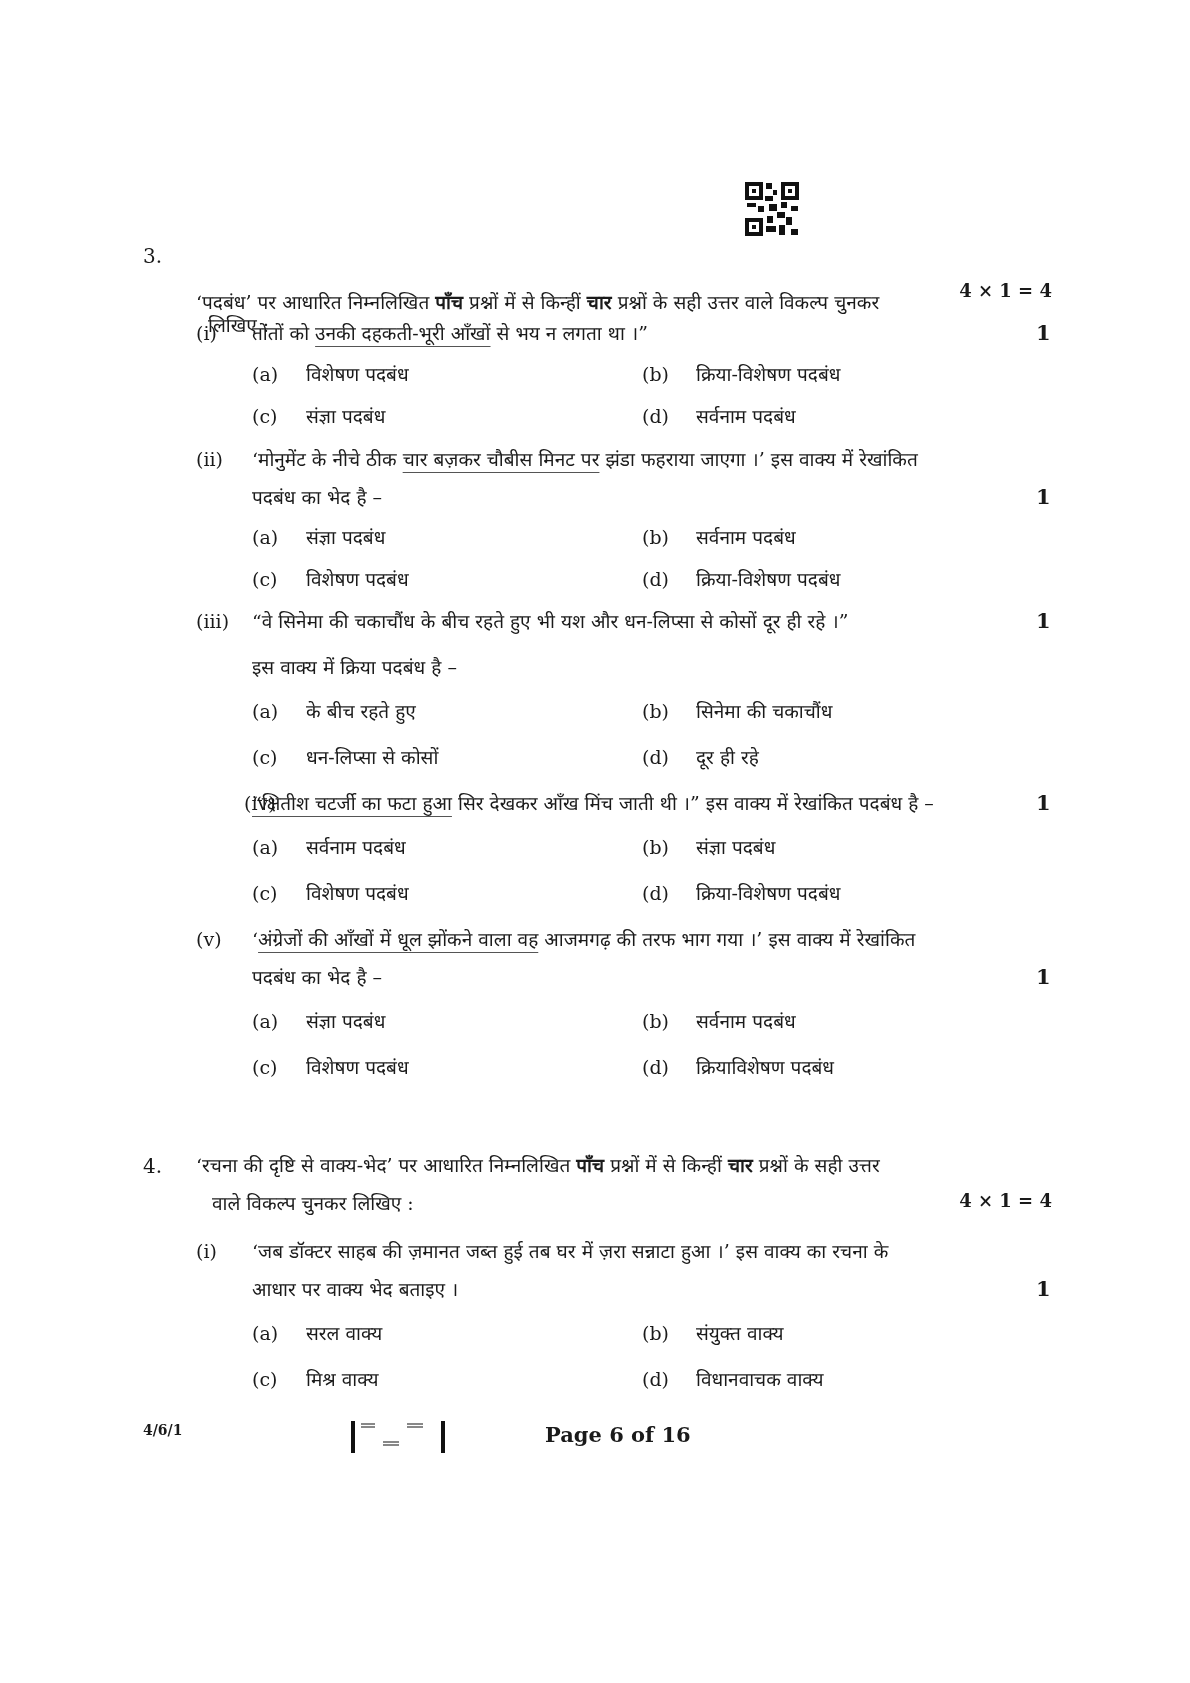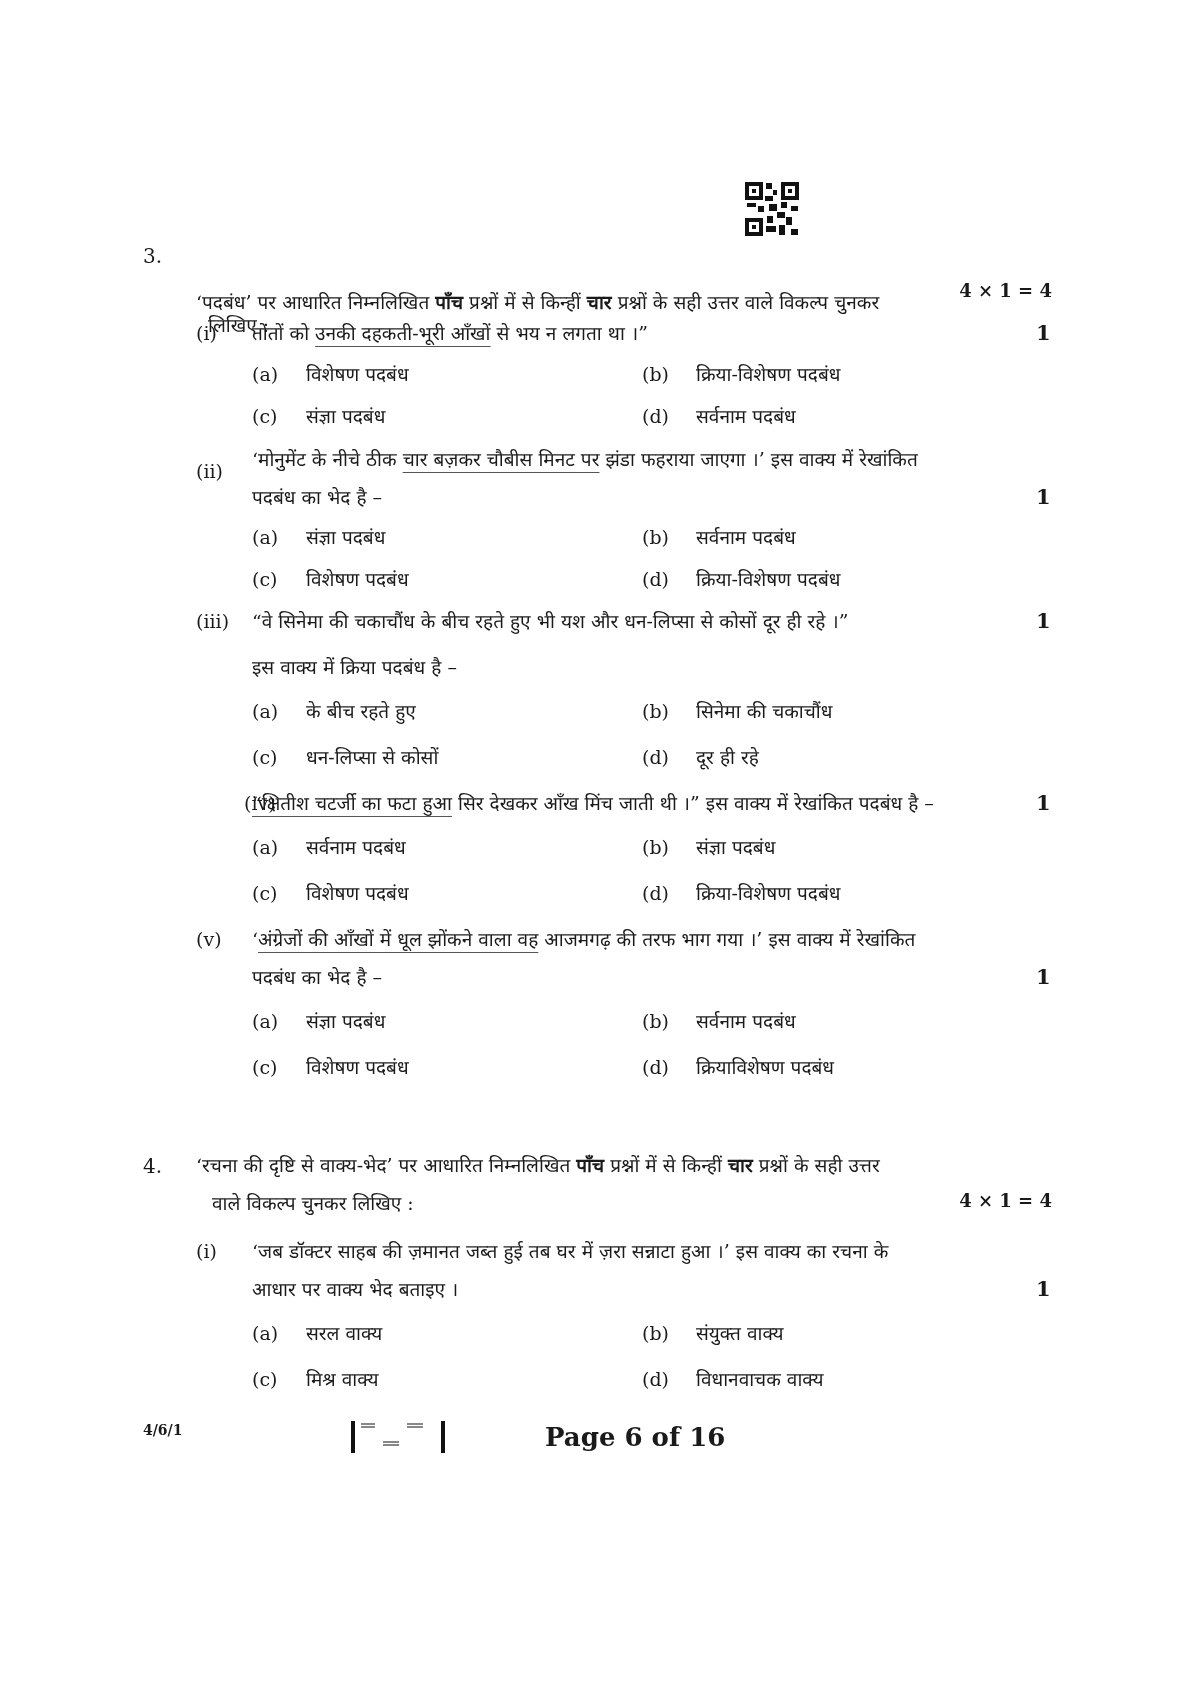--- a/index.html
+++ b/index.html
@@ -9,21 +9,21 @@
   .q-num { position: absolute; left: 143px; font-size: 20px; }
   .line { position: absolute; font-size: 19px; white-space: nowrap; }
   .marks { position: absolute; right: 138px; font-size: 18px; font-weight: bold; }
   .mark1 { position: absolute; left: 1036px; font-size: 21px; font-weight: bold; }
   .sub-num { position: absolute; left: 196px; font-size: 19px; }
   .opt-lab { position: absolute; font-size: 19px; }
   .opt-txt { position: absolute; font-size: 19px; white-space: nowrap; }
   .u { text-decoration: underline; text-decoration-color: #555; text-underline-offset: 6px; }
   b { font-weight: bold; }
   .footer-code { position: absolute; left: 143px; top: 1422px; font-size: 14px; font-weight: bold; }
-  .footer-page { position: absolute; left: 545px; top: 1422px; font-size: 26px; font-weight: bold; }
+  .footer-page { position: absolute; left: 545px; top: 1422px; font-size: 21px; font-weight: bold; }
   .barcode { position: absolute; left: 349px; top: 1415px; width: 104px; height: 40px; }
 </style>
 </head>
 <body>
 
 <svg class="qr" viewBox="0 0 9 9" shape-rendering="crispEdges">
   <rect x="0" y="0" width="3" height="3" fill="#111"></rect>
     <rect x="0.7" y="0.7" width="1.6" height="1.6" fill="#fff"></rect>
     <rect x="1.1" y="1.1" width="0.8" height="0.8" fill="#111"></rect>
   <rect x="6" y="0" width="3" height="3" fill="#111"></rect>
@@ -62,21 +62,21 @@
     <span class="opt-txt" style="left:306px; top:361px;">विशेषण पदबंध</span>
     <span class="opt-lab" style="left:642px; top:363px;">(b)</span>
     <span class="opt-txt" style="left:696px; top:361px;">क्रिया-विशेषण पदबंध</span>
     <span class="opt-lab" style="left:252px; top:405px;">(c)</span>
     <span class="opt-txt" style="left:306px; top:403px;">संज्ञा पदबंध</span>
     <span class="opt-lab" style="left:642px; top:405px;">(d)</span>
     <span class="opt-txt" style="left:696px; top:403px;">सर्वनाम पदबंध</span>
   </div>
 
   <div>
-    <span class="sub-num" style="top:460px;">(ii)</span>
+    <span class="sub-num" style="top:448px;">(ii)</span>
     <div class="line" style="left:252px; top:446px;"><span>‘मोनुमेंट के नीचे ठीक </span><span class="u">चार बज़कर चौबीस मिनट पर</span><span> झंडा फहराया जाएगा ।’ इस वाक्य में रेखांकित</span></div>
     <div class="line" style="left:252px; top:484px;">पदबंध का भेद है –</div>
     <span class="mark1" style="top:484px;">1</span>
     <span class="opt-lab" style="left:252px; top:526px;">(a)</span>
     <span class="opt-txt" style="left:306px; top:524px;">संज्ञा पदबंध</span>
     <span class="opt-lab" style="left:642px; top:526px;">(b)</span>
     <span class="opt-txt" style="left:696px; top:524px;">सर्वनाम पदबंध</span>
     <span class="opt-lab" style="left:252px; top:568px;">(c)</span>
     <span class="opt-txt" style="left:306px; top:566px;">विशेषण पदबंध</span>
     <span class="opt-lab" style="left:642px; top:568px;">(d)</span>

